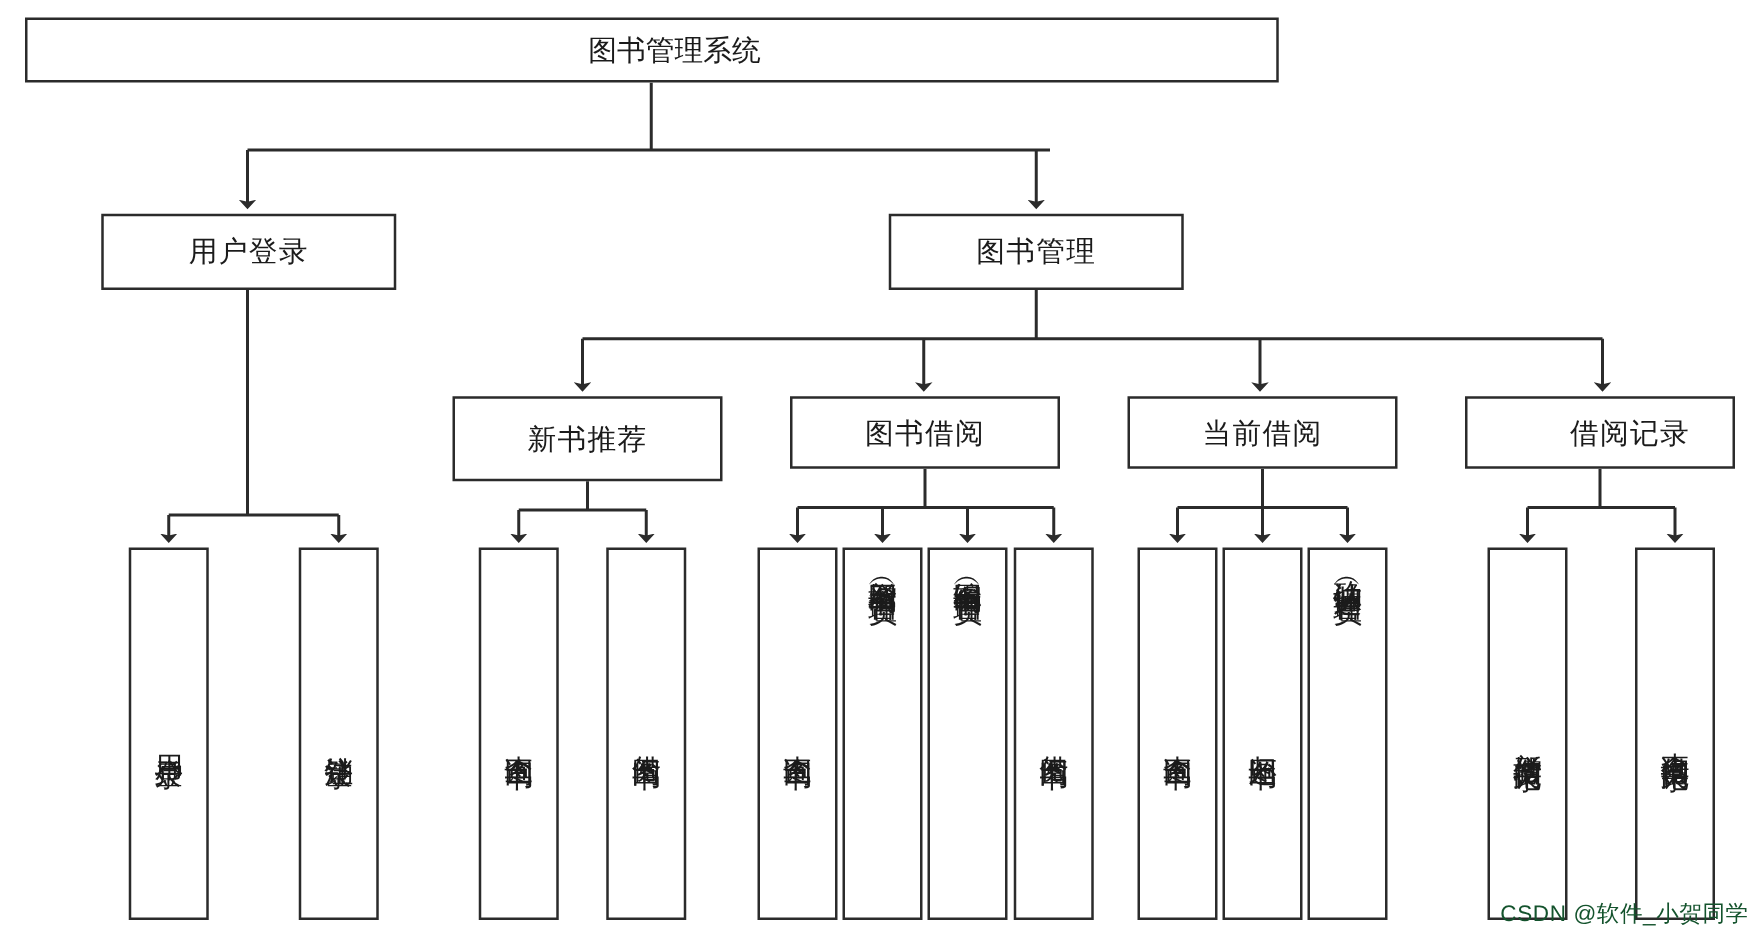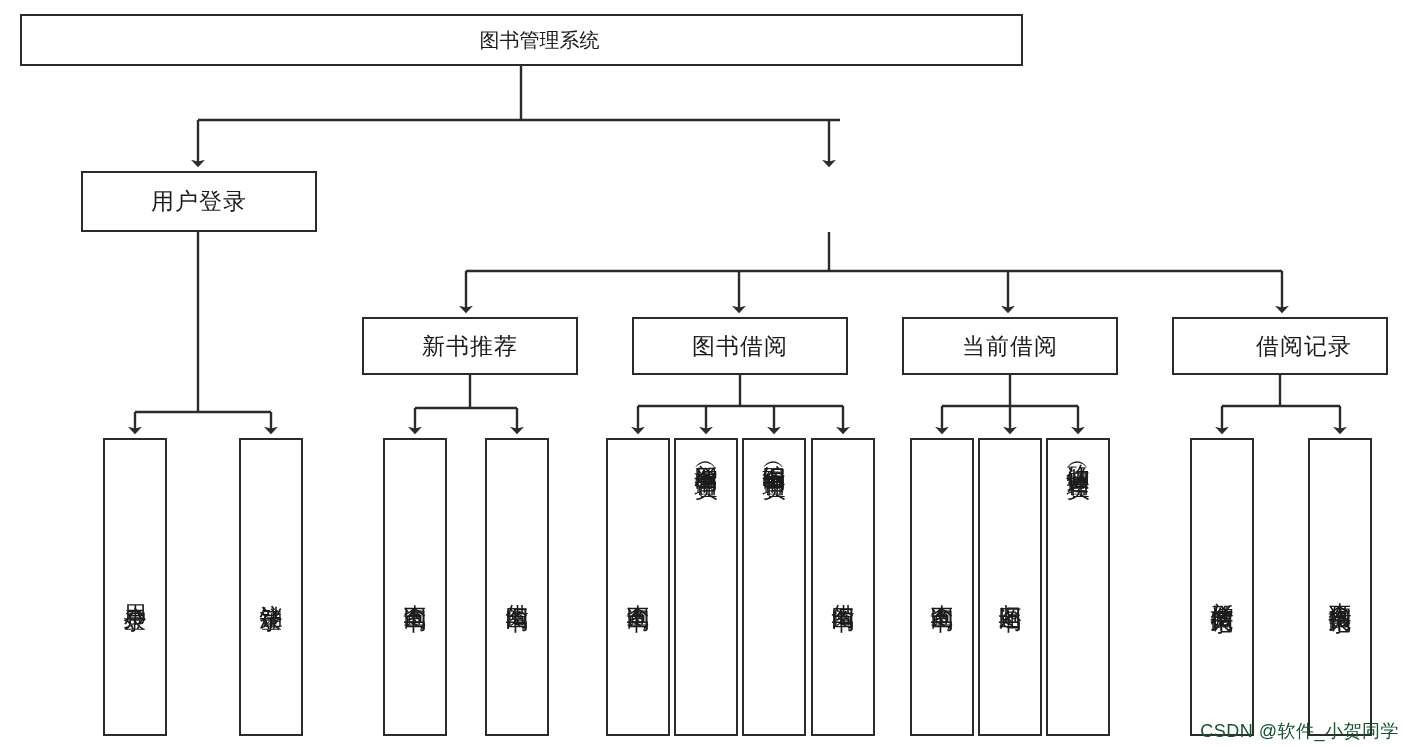--- a/index.html
+++ b/index.html
@@ -5,21 +5,21 @@
   html,body{margin:0;padding:0;background:#ffffff;}
   body{width:1405px;height:747px;overflow:hidden;
        font-family:"Liberation Sans","DejaVu Sans",sans-serif;}
   #stage{position:relative;width:1405px;height:747px;background:#fff;}
   svg#wires{position:absolute;left:0;top:0;width:1405px;height:747px;}
 
   .node{position:absolute;box-sizing:border-box;background:#ffffff;
         border:2.4px solid #2b2b2b;display:flex;align-items:center;
         justify-content:center;color:#1b1b1b;}
   .node.h{font-size:23px;letter-spacing:1px;}
-  .node.root{font-size:20px;padding-left:36px;}
+  .node.root{font-size:23px;padding-left:36px;}
   .leaf{position:absolute;box-sizing:border-box;background:#ffffff;
         border:2.4px solid #2b2b2b;display:flex;align-items:flex-start;
         justify-content:center;overflow:hidden;}
   .leaf span{writing-mode:vertical-rl;text-orientation:upright;
              font-size:23px;line-height:1.18;letter-spacing:2px;
              color:#1b1b1b;display:block;padding-top:6px;white-space:nowrap;}
   .leaf.center{align-items:center;}
   .watermark{position:absolute;right:6px;bottom:4px;font-size:18px;
              color:#14532d;letter-spacing:.5px;white-space:nowrap;}
 </style>
@@ -78,22 +78,25 @@
     </g>
   </svg>
 
   <div class="node root" style="left:20px;top:14px;width:1003px;height:52px;">
     <span>图书管理系统</span>
   </div>
 
   <div class="node h" style="left:81px;top:171px;width:236px;height:61px;">
     <span>用户登录</span>
   </div>
+  <div class="node h" style="left:711px;top:171px;width:236px;height:61px;">
+    <span>图书管理</span>
+  </div>
 
-  <div class="node h" style="left:362px;top:317px;width:216px;height:58px;">
+  <div class="node h" style="left:362px;top:317px;width:216px;height:68px;">
     <span>新书推荐</span>
   </div>
   <div class="node h" style="left:632px;top:317px;width:216px;height:58px;">
     <span>图书借阅</span>
   </div>
   <div class="node h" style="left:902px;top:317px;width:216px;height:58px;">
     <span>当前借阅</span>
   </div>
   <div class="node h" style="left:1172px;top:317px;width:216px;height:58px;padding-left:48px;">
     <span>借阅记录</span>

